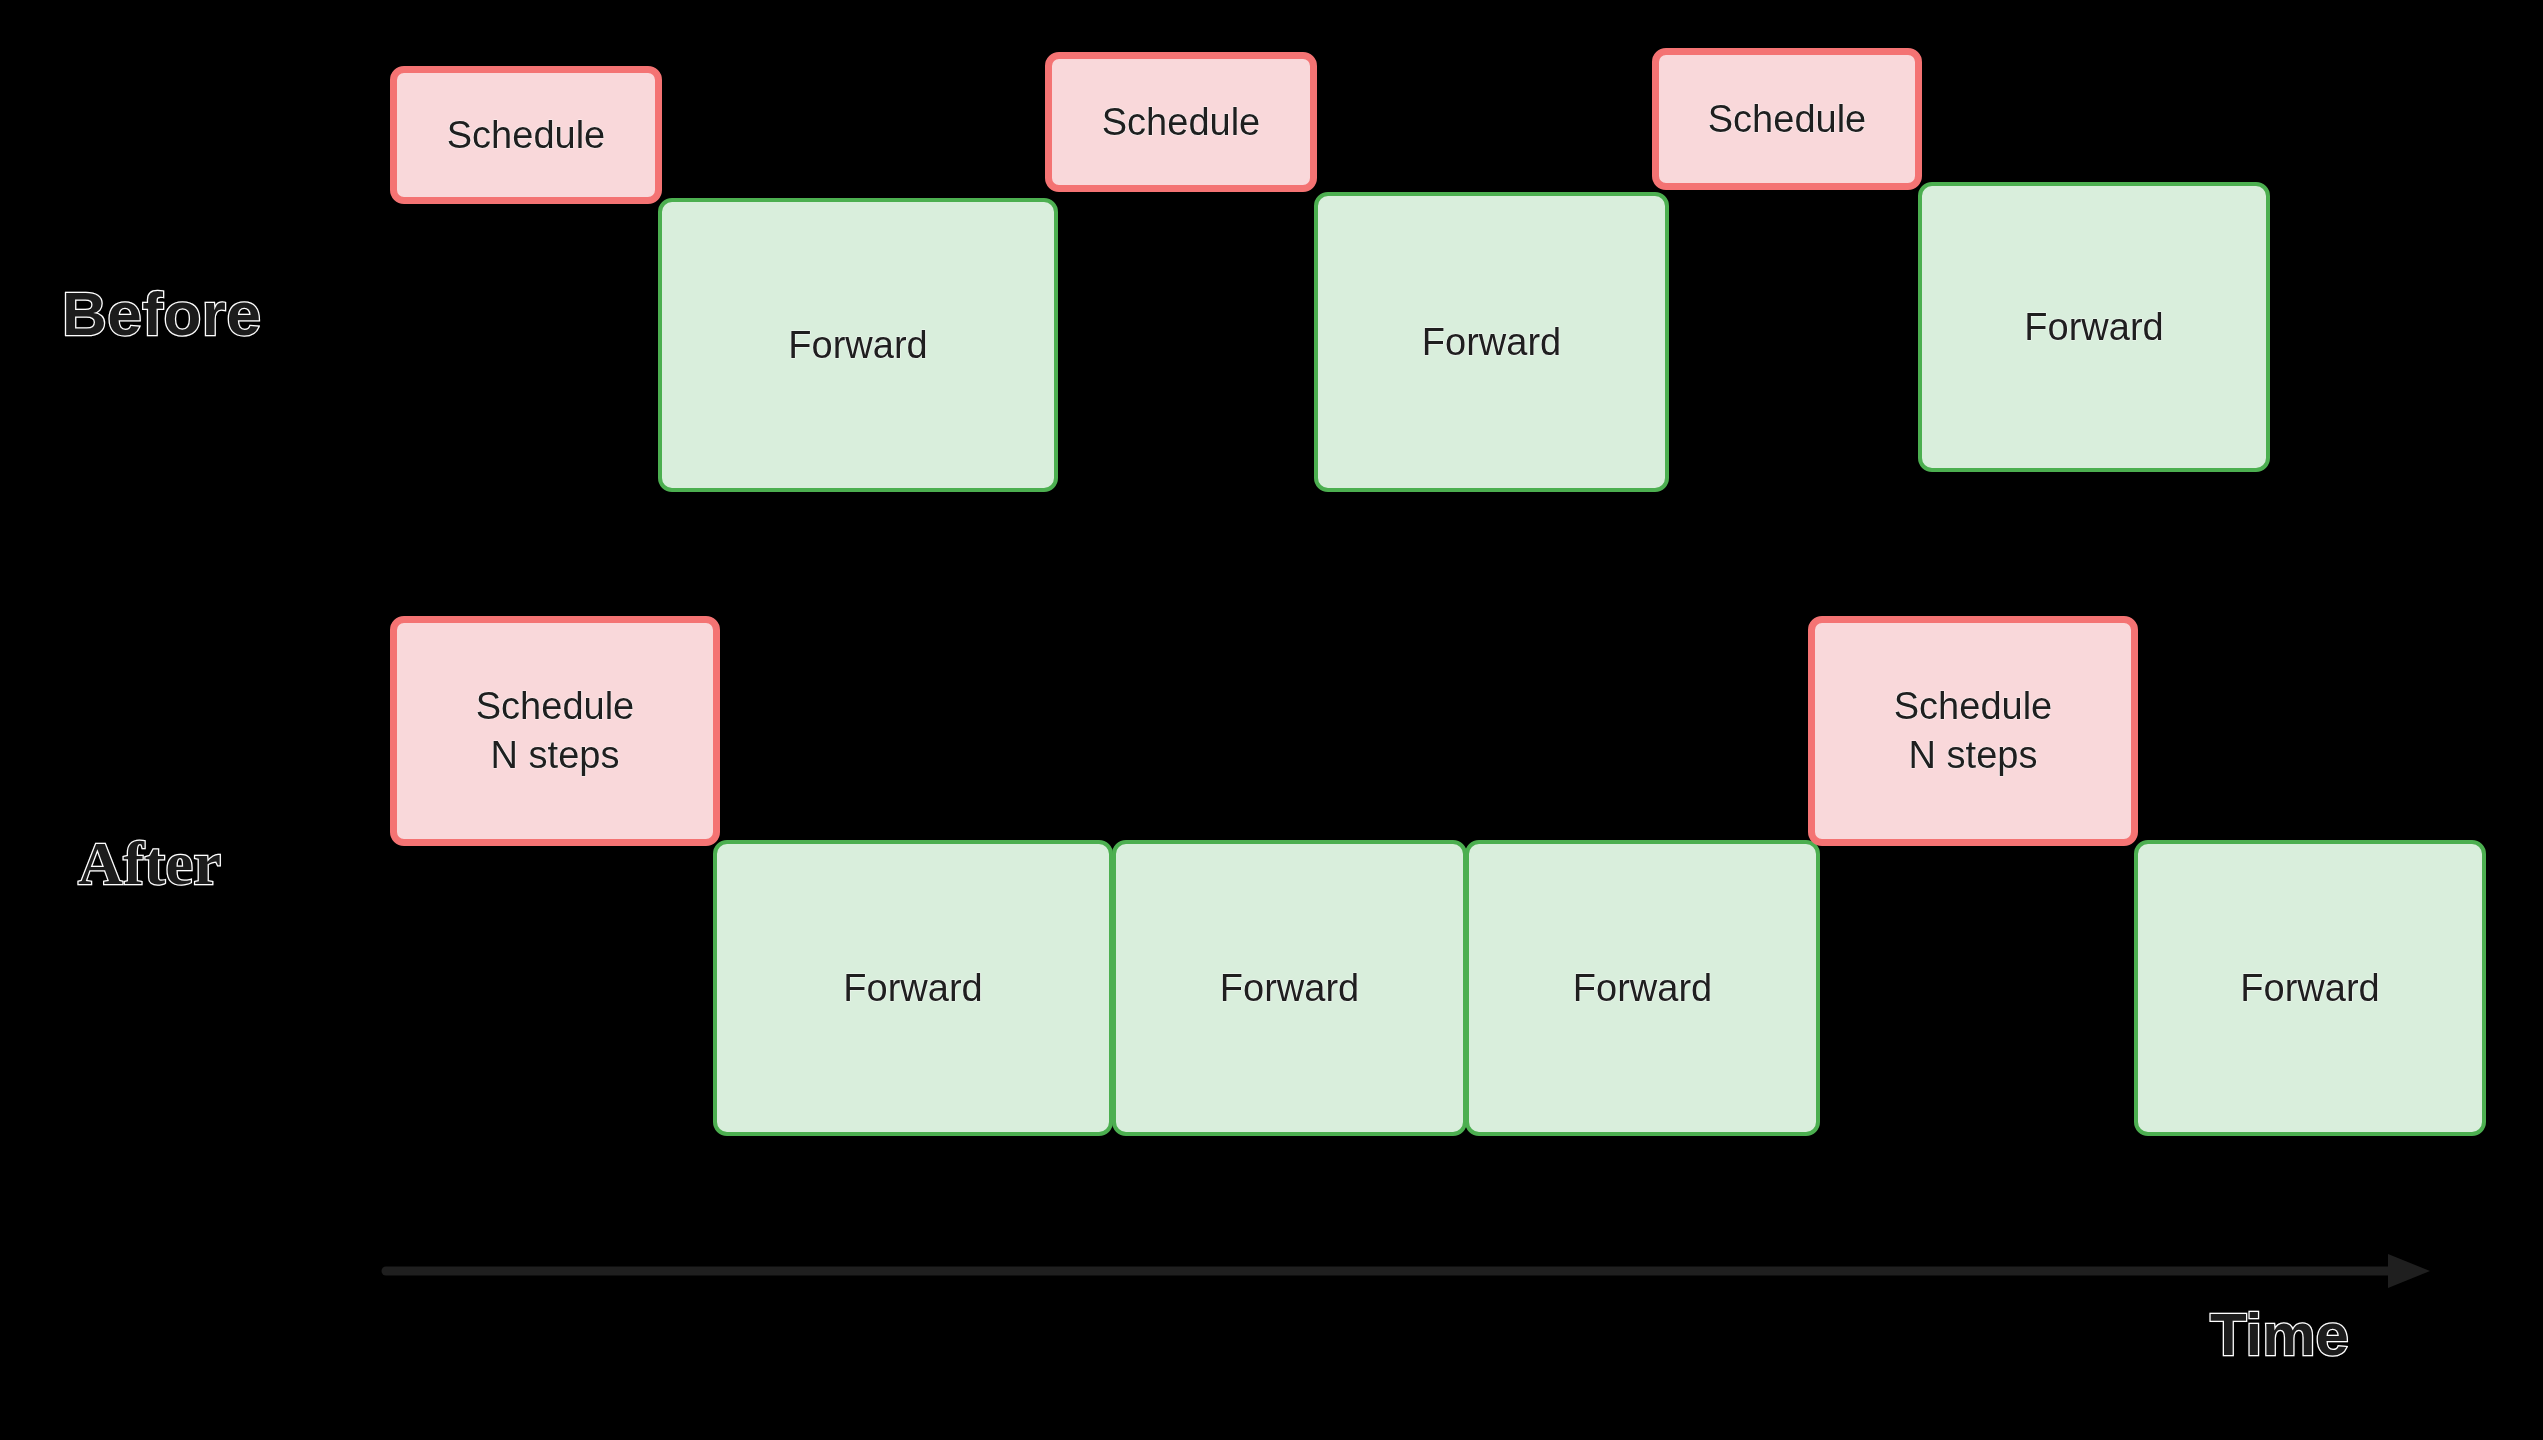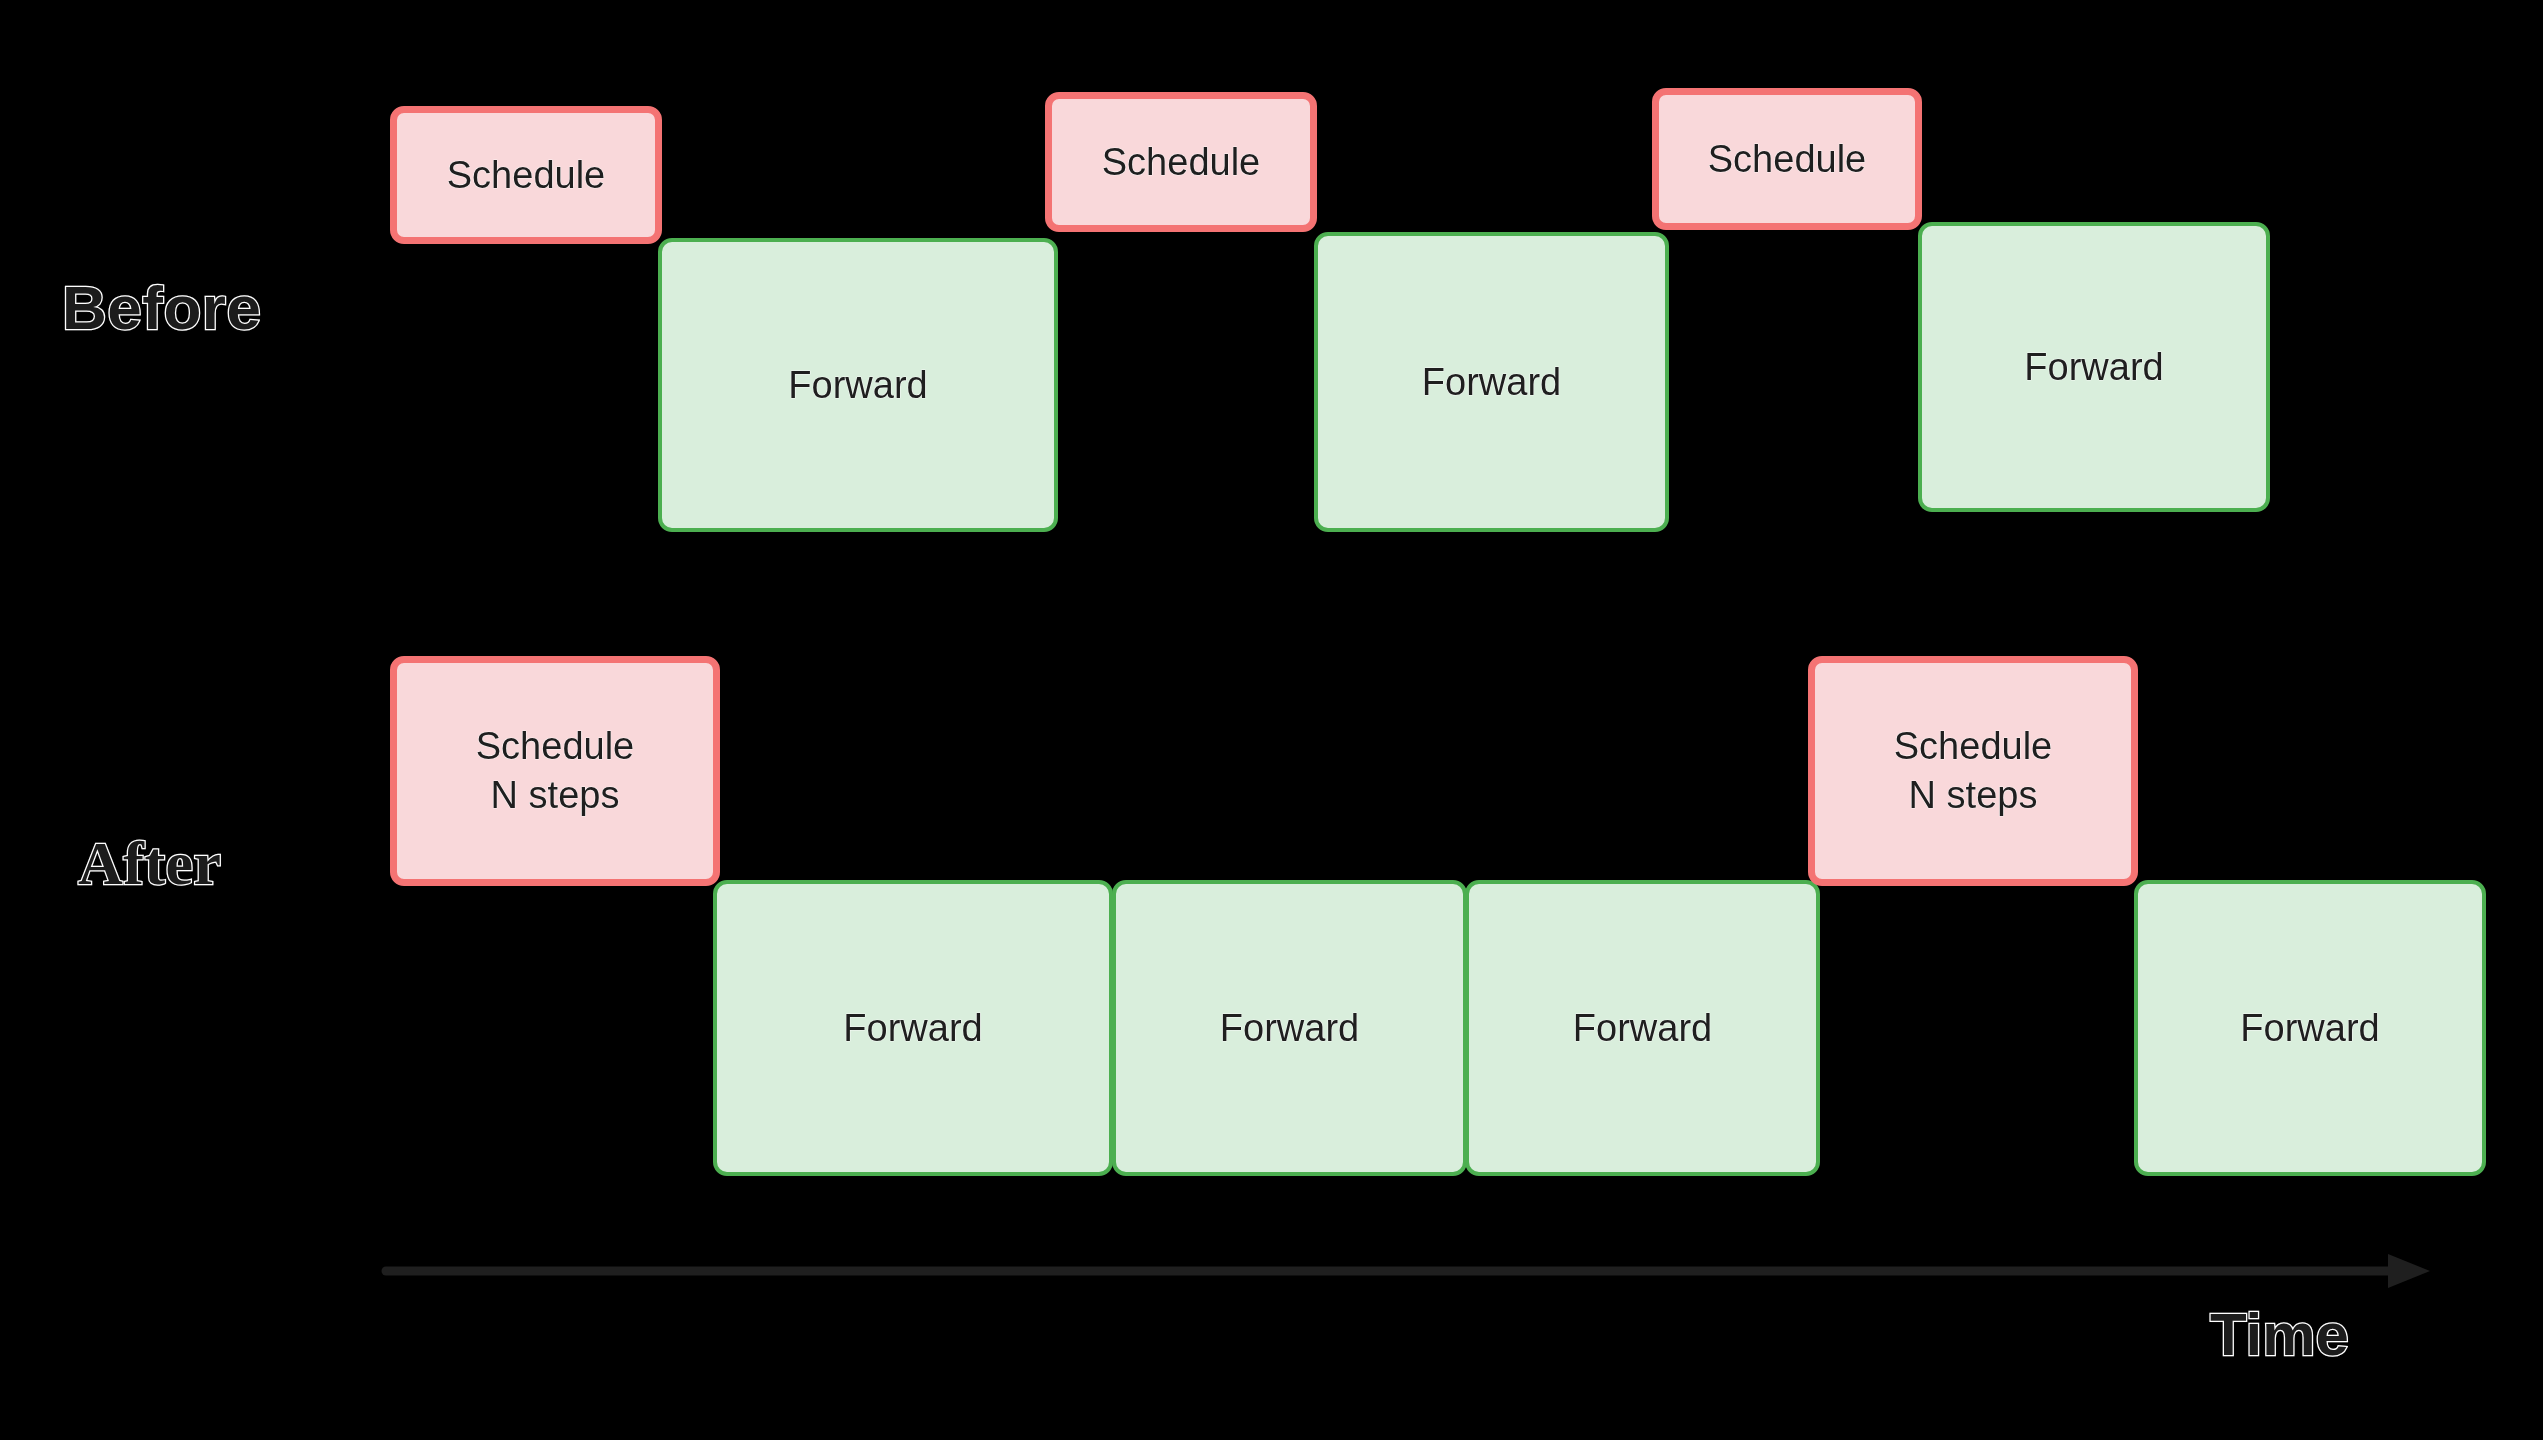--- a/index.html
+++ b/index.html
@@ -23,34 +23,33 @@
     font-size: 62px;
     font-weight: 700;
     color: #1c1c1c;
     letter-spacing: 0.5px;
     white-space: nowrap;
     -webkit-text-stroke: 2.5px #ffffff;
     paint-order: stroke fill;
     text-shadow:
       0 0 2px rgba(255,255,255,0.55);
   }
-  #label-before { left: 62px; top: 272px; }
+  #label-before { left: 62px; top: 278px; }
   #label-after  { left: 78px; top: 828px; font-family: Liberation Serif, serif; }
 
   
   .box {
     position: absolute;
     box-sizing: border-box;
     display: flex;
     align-items: center;
     justify-content: center;
     text-align: center;
     border-radius: 14px;
     line-height: 1.28;
-    margin-top: 40px;
   }
   .box .box-label {
     color: #1f1f1f;
     font-size: 38px;
     font-weight: 400;
     white-space: pre-line;
     -webkit-text-stroke: 0.6px #ffffff;
     paint-order: stroke fill;
     text-shadow: 0 0 2px rgba(255,255,255,0.5);
   }

